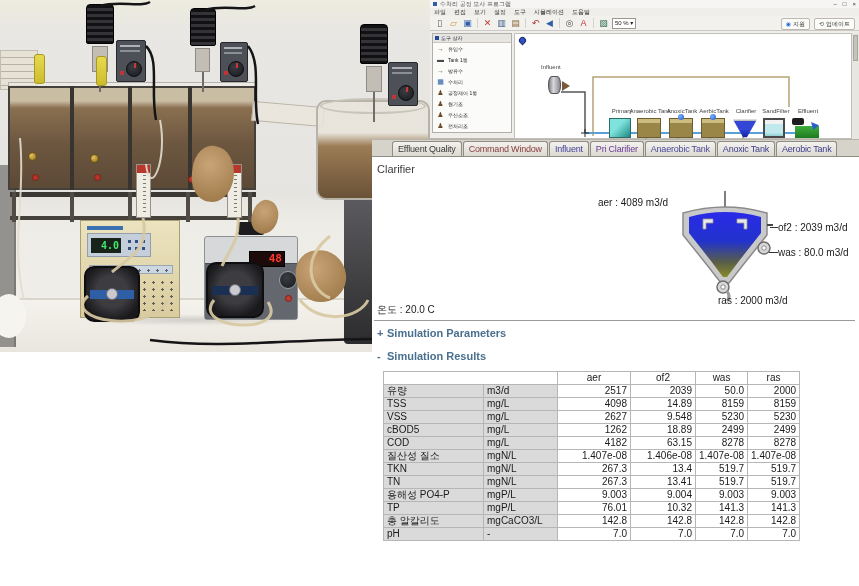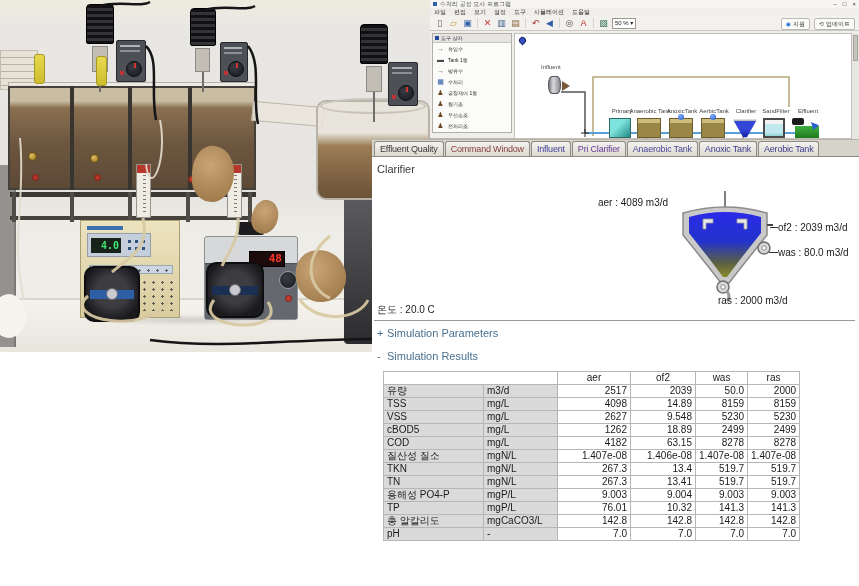--- a/index.html
+++ b/index.html
@@ -132,36 +132,36 @@
   .u-sandfilter{width:22px;height:20px;border:2px solid #4a4a4a;
     background:linear-gradient(180deg,#f2f2f2 0 25%,#bfe9ec 25% 80%,#8fd0d4);}
   .u-effluent{width:24px;height:12px;margin-top:8px;background:linear-gradient(180deg,#3fae3f,#1e7a1e);}
   .u-effluent::before{content:"";position:absolute;left:-3px;top:-8px;width:12px;height:7px;background:#1c1c1e;border-radius:2px;}
   .u-effluent::after{content:"";position:absolute;right:0px;top:-4px;width:8px;height:8px;background:#2b5fd0;
     clip-path:polygon(0 0,100% 40%,30% 100%);}
 
   
   .panel{position:absolute;left:372px;top:139px;width:487px;height:447px;background:#fff;}
   .tabstrip{position:absolute;left:0;top:0;width:100%;height:18px;background:#d6d3cb;border-top:1px solid #b7b4ad;
-    border-bottom:1px solid #8f8c84;display:flex;align-items:flex-end;padding-left:2px;overflow:hidden;}
+    border-bottom:1px solid #8f8c84;display:flex;align-items:flex-end;padding-left:20px;overflow:hidden;}
   .tab{height:15px;line-height:14px;padding:0 5px;margin-right:1px;font-size:9px;letter-spacing:-.2px;white-space:nowrap;
     background:linear-gradient(180deg,#f4f2ee,#dcd9d1);border:1px solid #8f8c84;border-bottom:none;border-radius:3px 3px 0 0;}
   .clar-title{position:absolute;left:5px;top:24px;font-size:11px;color:#3c3c3c;}
   .flabel{position:absolute;font-size:10px;color:#1a1a1a;white-space:nowrap;}
   .l-aer{left:226px;top:58px}
   .l-of2{left:406px;top:83px}
   .l-was{left:406px;top:108px}
   .l-ras{left:346px;top:156px}
   .l-temp{left:5px;top:164px}
   .leader{position:absolute;height:1px;background:#333;}
   .ld-of2{left:398px;top:88px;width:8px}
   .ld-was{left:397px;top:113px;width:9px}
   .clar-svg{position:absolute;left:305px;top:52px;width:96px;height:112px;}
   .divider{position:absolute;left:2px;top:181px;width:481px;height:1px;background:#9a9a9a;}
-  .sec-head{position:absolute;left:5px;font-weight:normal;font-size:11px;color:#49708f;}
+  .sec-head{position:absolute;left:5px;font-weight:bold;font-size:11px;color:#49708f;}
   .sec-params{top:188px}.sec-results{top:211px}
   .sec-pre{display:inline-block;width:10px;}
   .res-table{position:absolute;left:11px;top:232px;border-collapse:collapse;table-layout:fixed;
     font-size:10px;color:#1a1a1a;}
   .res-table th,.res-table td{border:1px solid #b6b6b6;height:13px;line-height:12px;padding:0 3px;overflow:hidden;white-space:nowrap;}
   .res-table th{font-weight:normal;text-align:center;background:#fff;}
   .res-table td.lbl,.res-table td.unit{background:#dadada;text-align:left;}
   .res-table td.val{text-align:right;background:#fff;}
 </style>
 </head>

